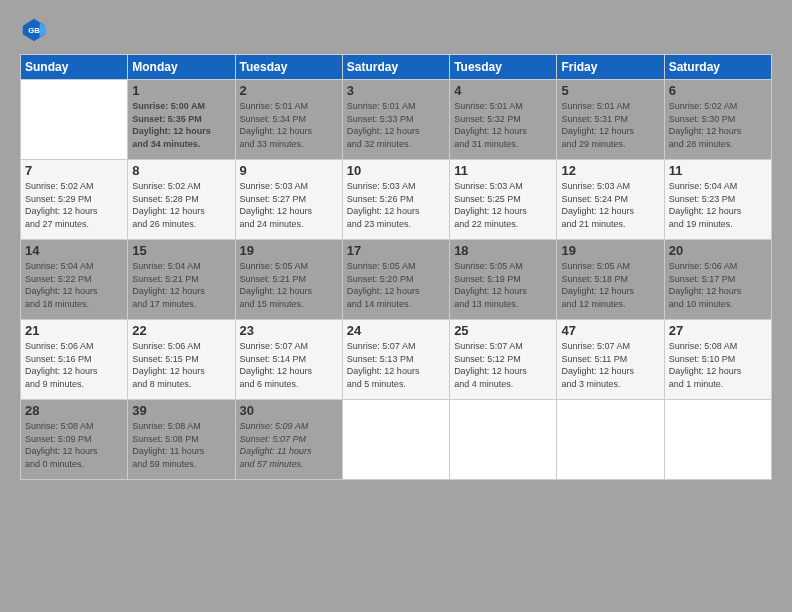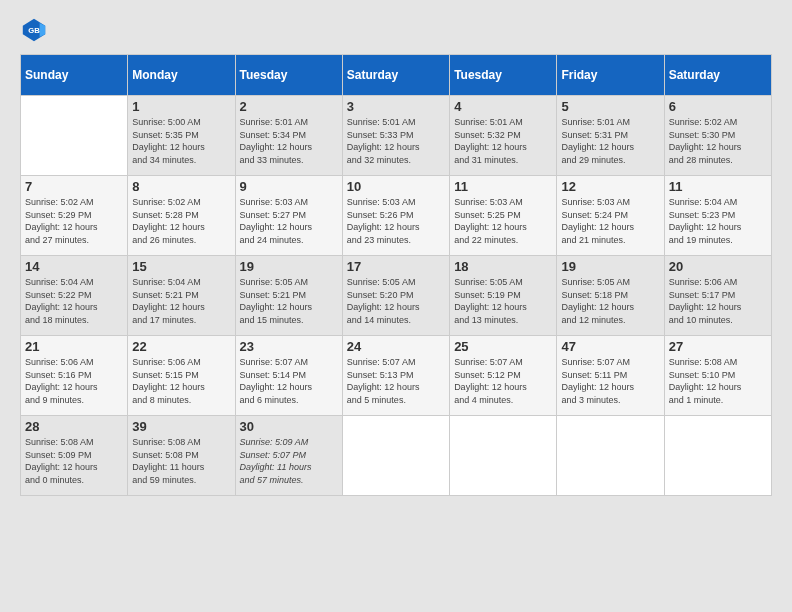--- a/index.html
+++ b/index.html
@@ -7,21 +7,21 @@
       font-family: Arial, sans-serif;
       background: #fff;
       width: 792px;
       height: 612px;
       overflow: hidden;
     }
     .page {
       width: 792px;
       height: 612px;
       padding: 16px 20px 10px 20px;
-      background: #e5e5e5;
+      background: #a3a3a3;
     }
     .header {
       display: flex;
       justify-content: space-between;
       align-items: flex-start;
       margin-bottom: 10px;
     }
     .logo {
       display: flex;
       align-items: center;
@@ -53,21 +53,21 @@
     .calendar {
       width: 100%;
       border-collapse: collapse;
       table-layout: fixed;
     }
     .calendar th {
       background: #1565c0;
       color: #fff;
       font-size: 12px;
       font-weight: bold;
-      padding: 13px 4px;
+      padding: 5px 4px;
       text-align: left;
       border: 1px solid #ccc;
     }
     .calendar td {
       border: 1px solid #ccc;
       vertical-align: top;
       padding: 3px 4px;
       font-size: 9.5px;
       color: #333;
       height: 80px;
@@ -123,21 +123,21 @@
           <th>Tuesday</th>
           <th>Friday</th>
           <th>Saturday</th>
         </tr>
     </thead>
     <tbody id="calendar-body">
     <tr>
           <td class="empty-cell"></td>
           <td>
             <span class="day-number">1</span>
-            <div class="day-info" style="white-space: pre-line;">Sunrise: 5:00 AM
+            <div class="day-info" style="white-space: pre-line; font-weight: bold;">Sunrise: 5:00 AM
 Sunset: 5:35 PM
 Daylight: 12 hours
 and 34 minutes.</div>
           </td>
           <td>
             <span class="day-number">2</span>
             <div class="day-info" style="white-space: pre-line;">Sunrise: 5:01 AM
 Sunset: 5:34 PM
 Daylight: 12 hours
 and 33 minutes.</div>

